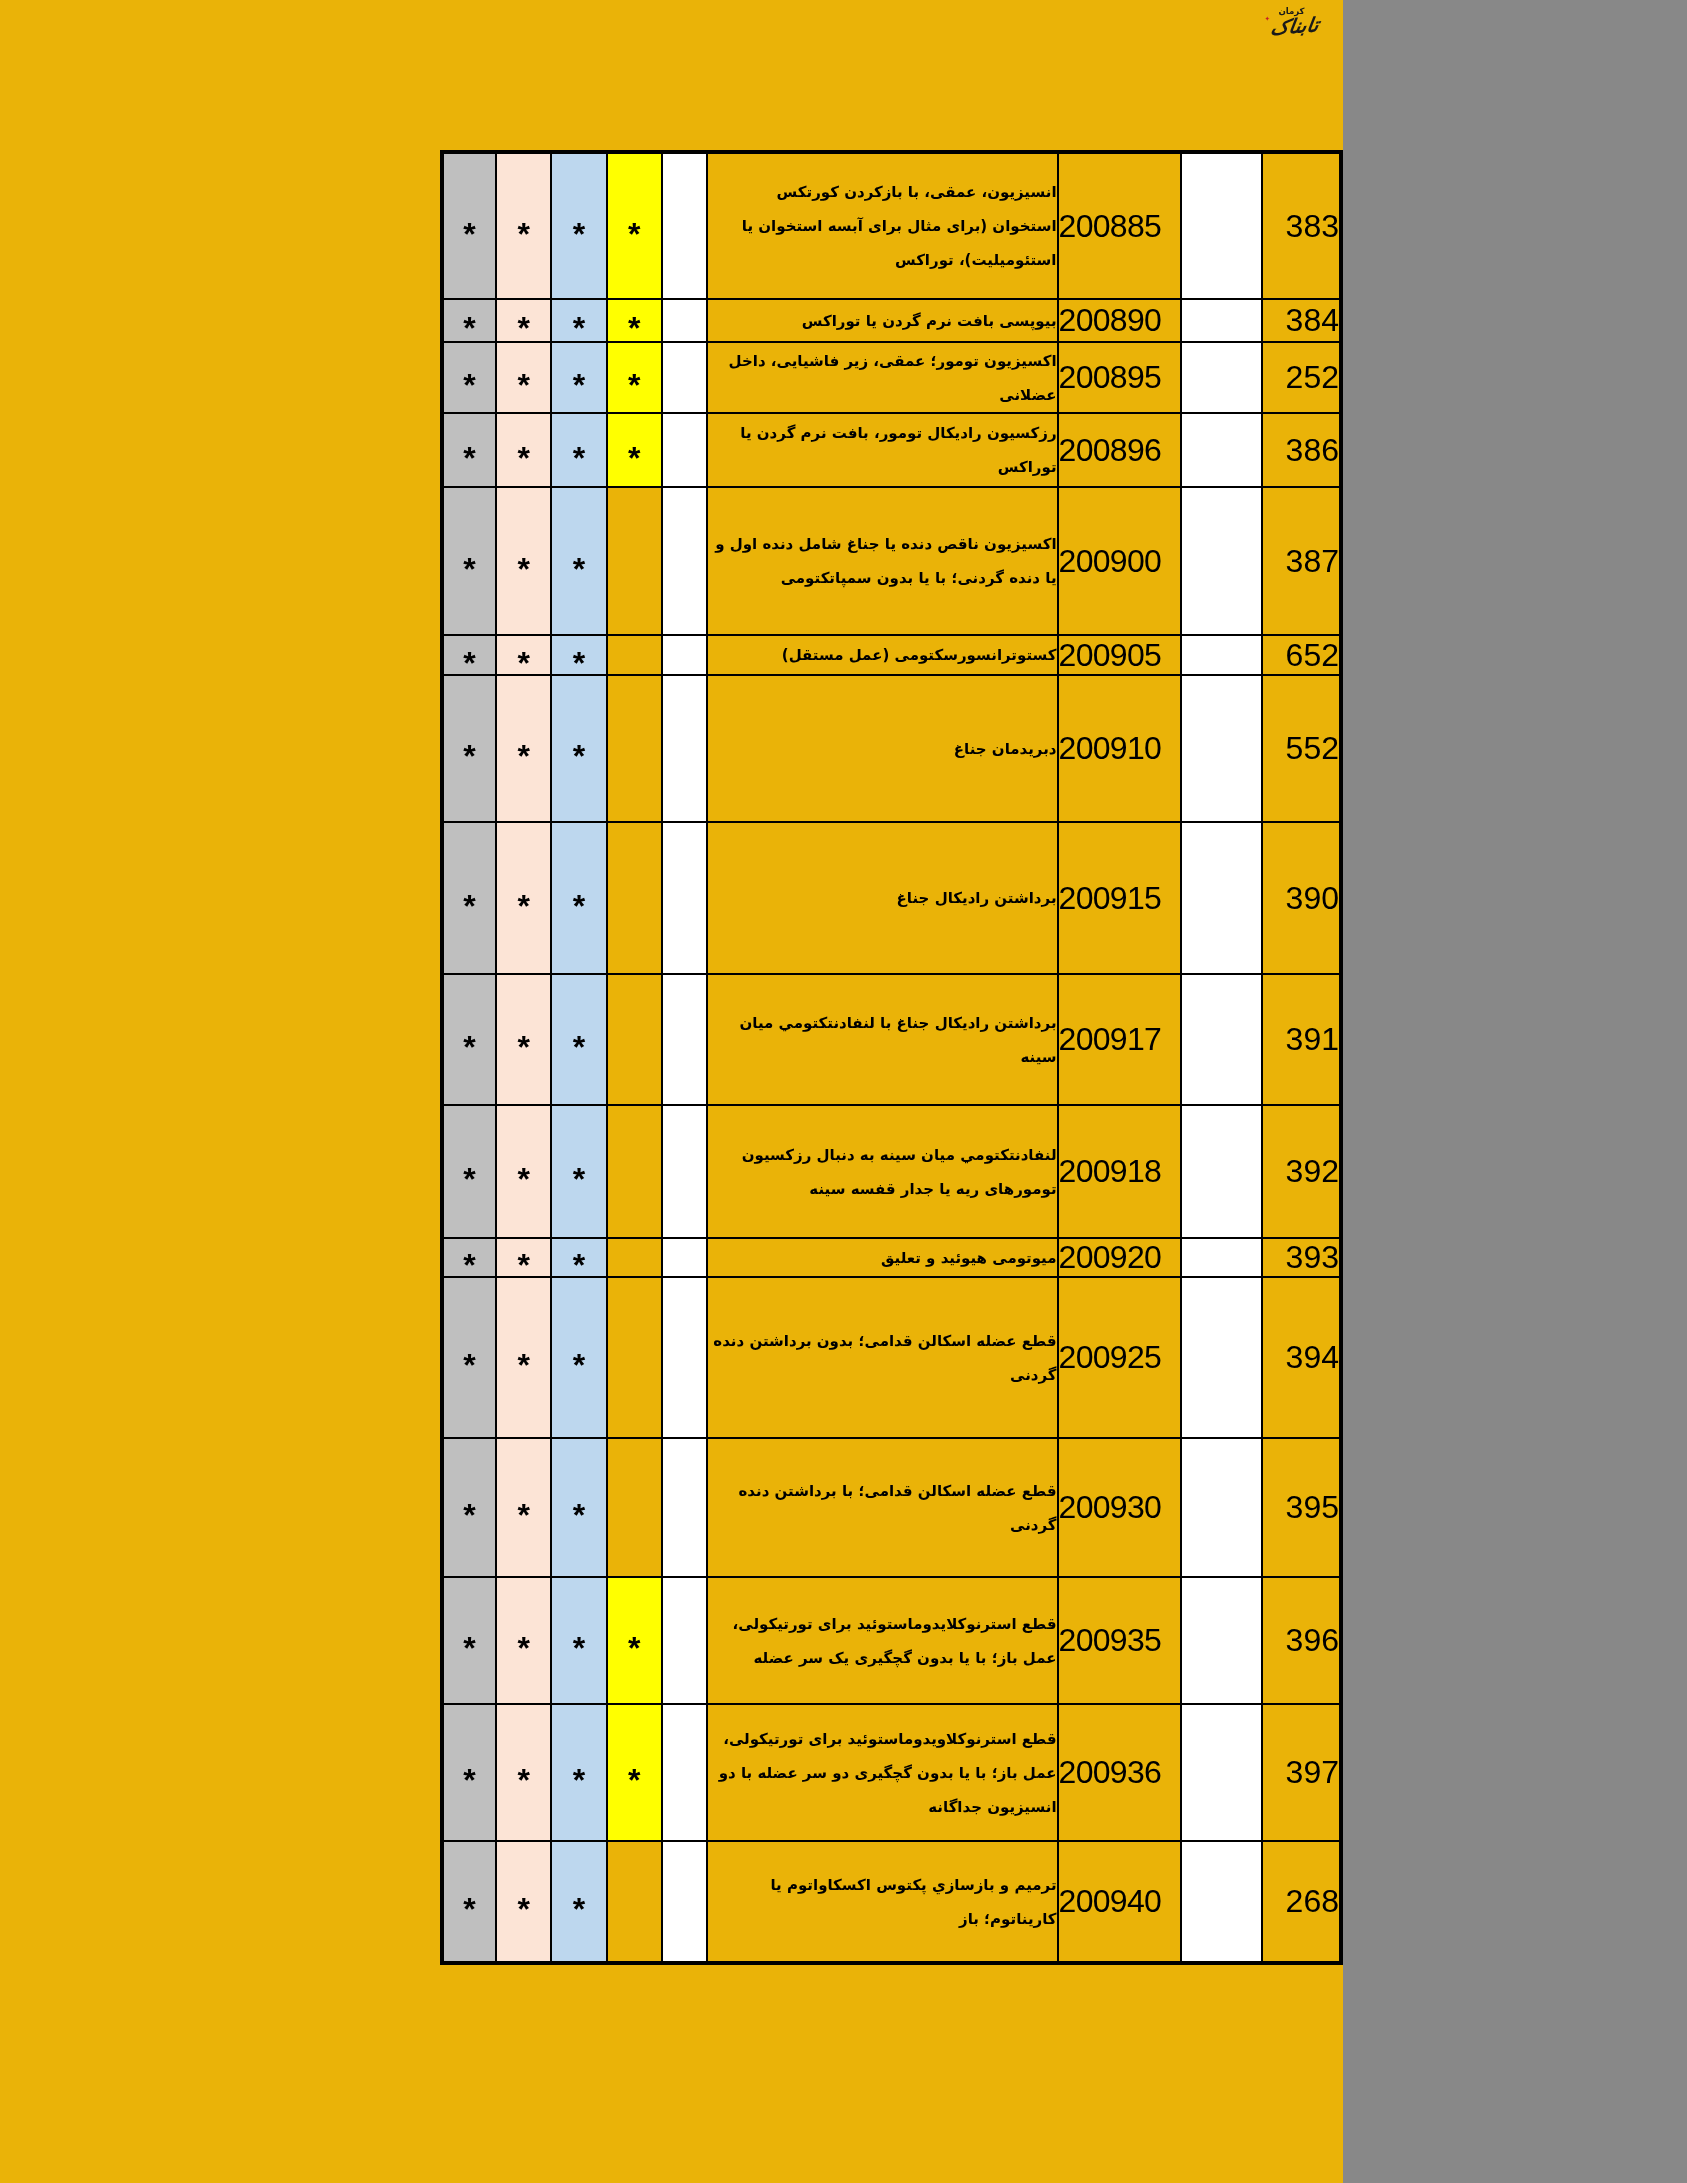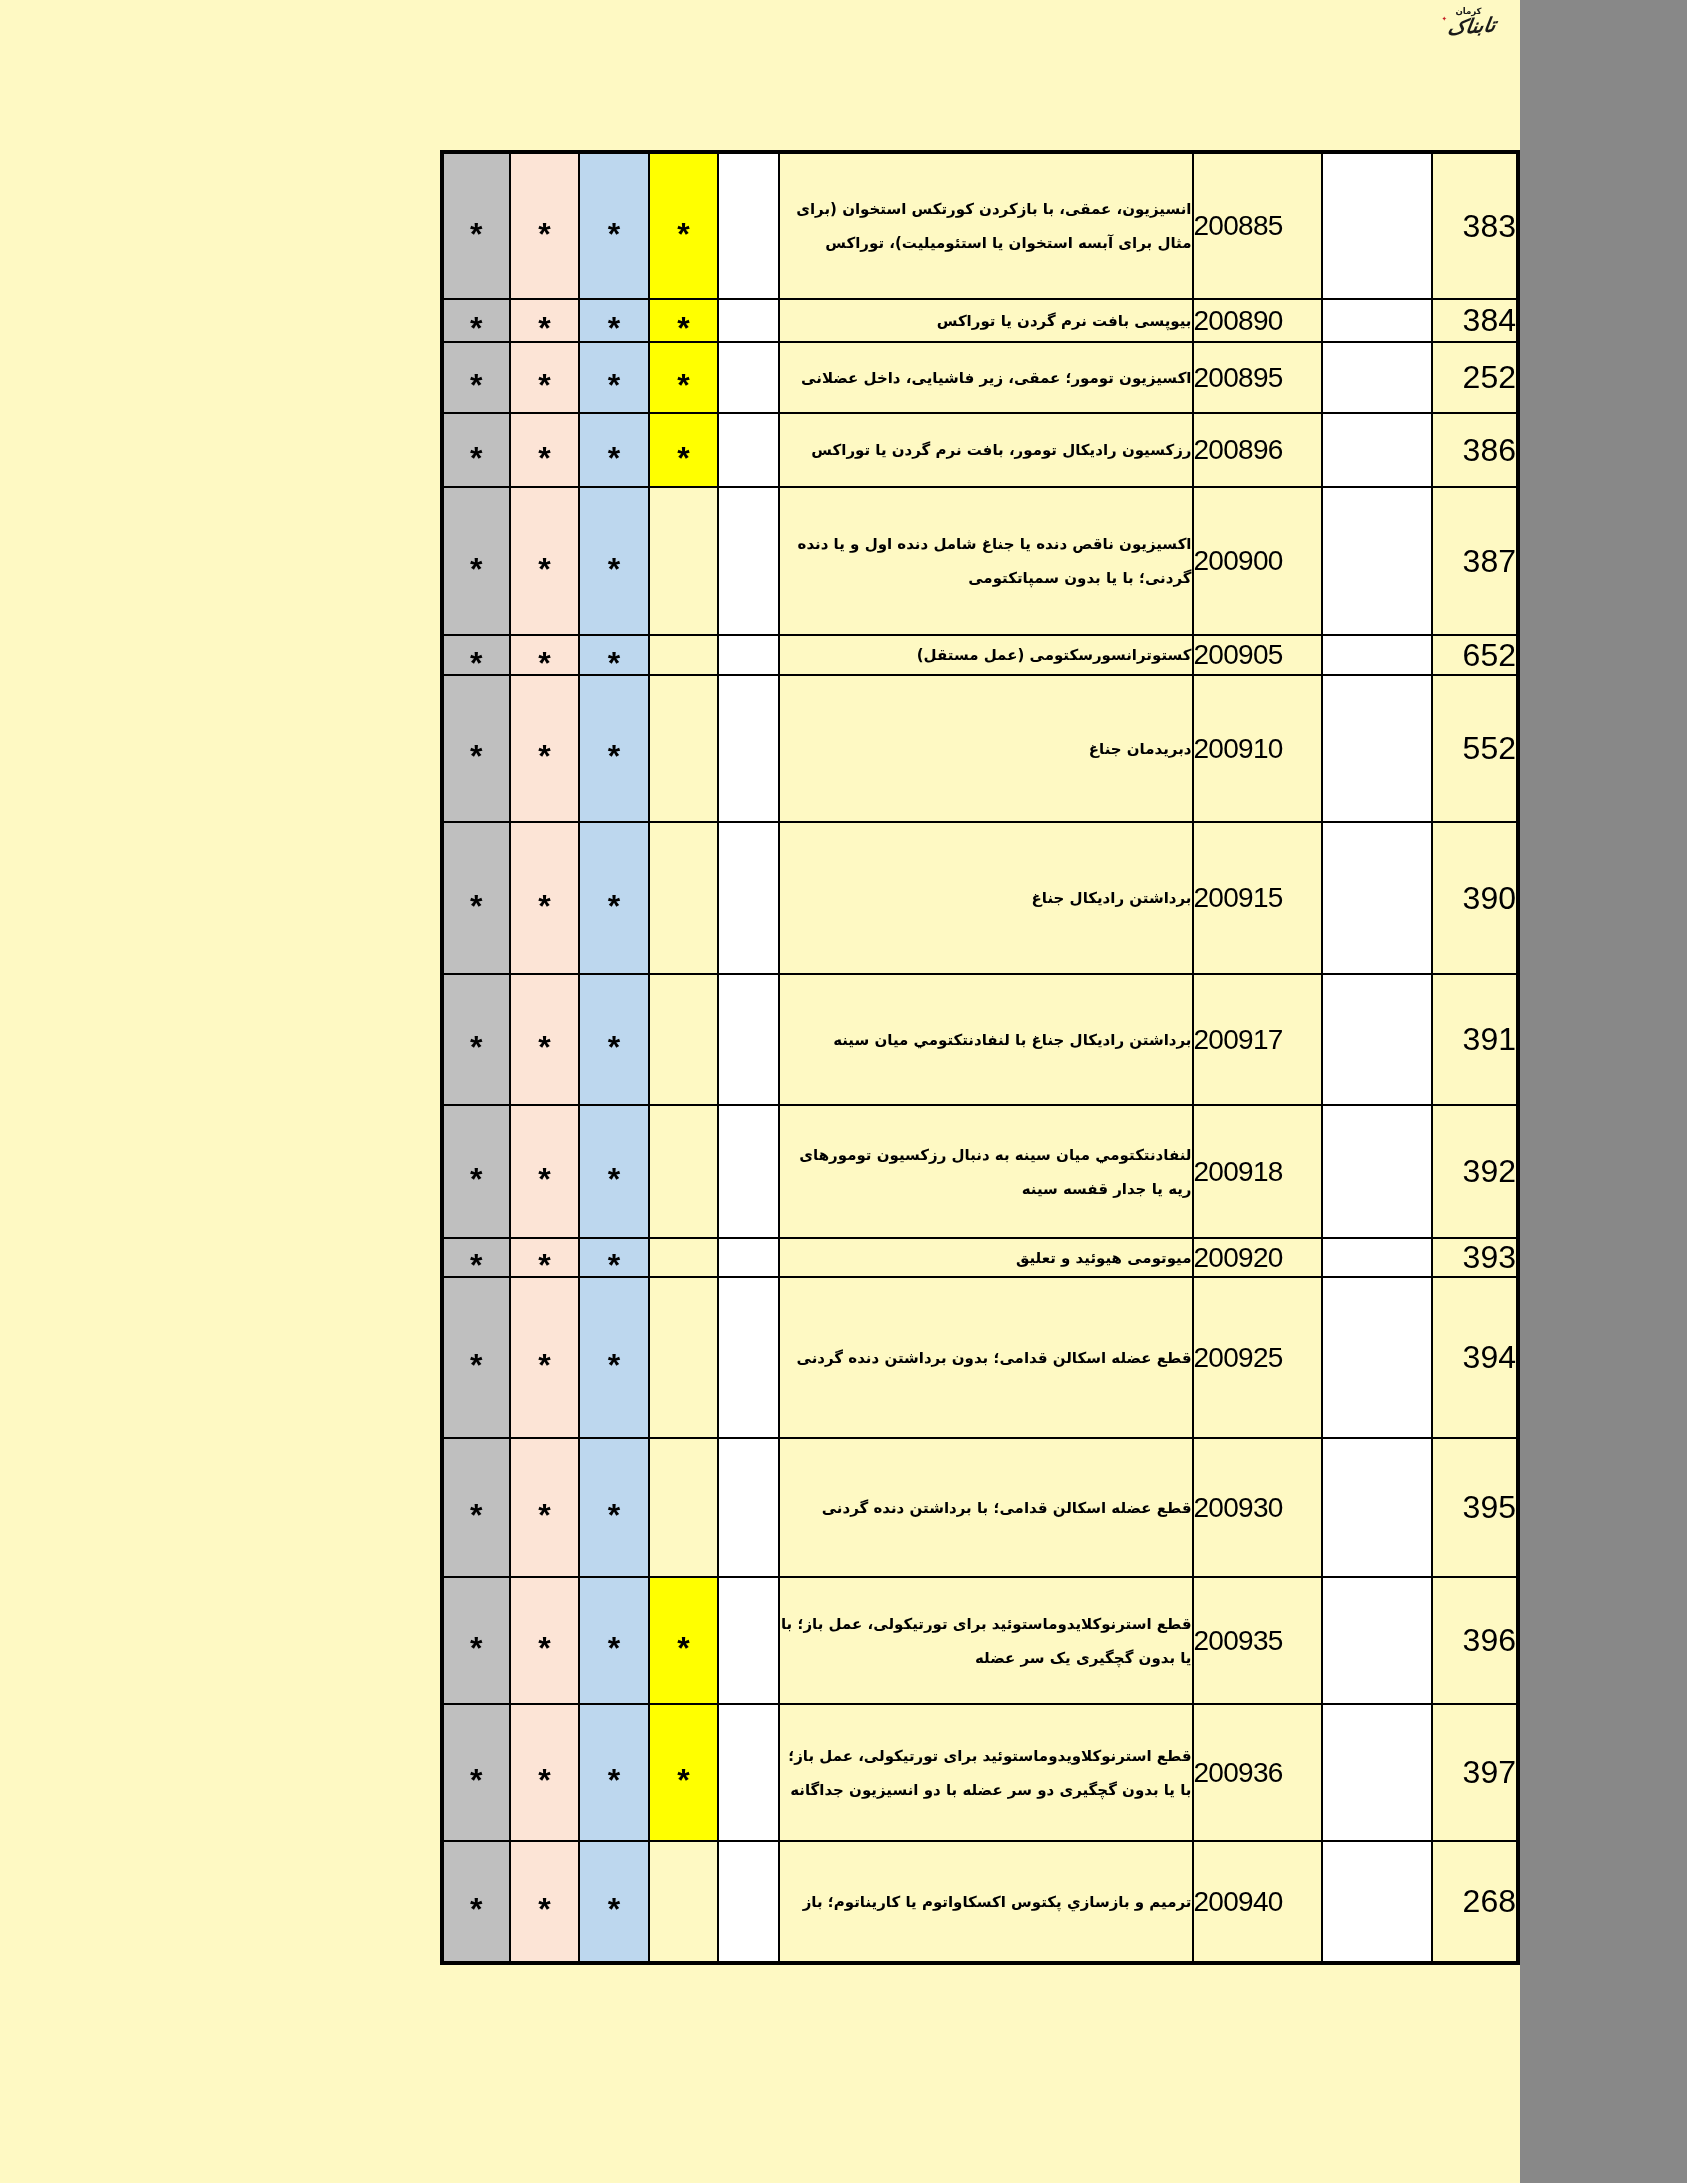--- a/index.html
+++ b/index.html
@@ -1,19 +1,19 @@
 <!DOCTYPE html>
 <html style="--gray: #BFBFBF; --peach: #FCE4D6; --blue: #BDD7EE; --yellow: #FFFF00; --accent: #c42127;font-size:10.6px"><head>
 <meta charset="utf-8">
 <style>
   html,body{margin:0;padding:0;background:#888;}
   .page{
     position:relative;
-    width:1520px;height:2183px;
-    background:#fef9c3;
+    width:1343px;height:2183px;
+    background:#eab308;
     overflow:hidden;
     font-family:"DejaVu Sans",sans-serif;
   }
 
   
   .logo{
     position:absolute;
     top:6.6px;right:20px;
     width:63px;
     text-align:center;
@@ -102,21 +102,21 @@
     text-align:right;
     font-family:"DejaVu Sans",sans-serif;
     font-weight:700;
     font-size:15px;
     line-height:34px;
     padding:2.6px 4px 2.6px 5.3px;
     color:#000;
   }
   td.code{
     font-family:"Liberation Sans","DejaVu Sans",sans-serif;
-    font-size:28px;
+    font-size:32px;
     font-weight:400;
     text-align:left;
     padding-left:4px;
     color:#000;
     letter-spacing:-0.7px;
   }
   td.gap{background:#fff;}
   td.rowno{
     font-family:"Liberation Sans","DejaVu Sans",sans-serif;
     font-size:32px;

